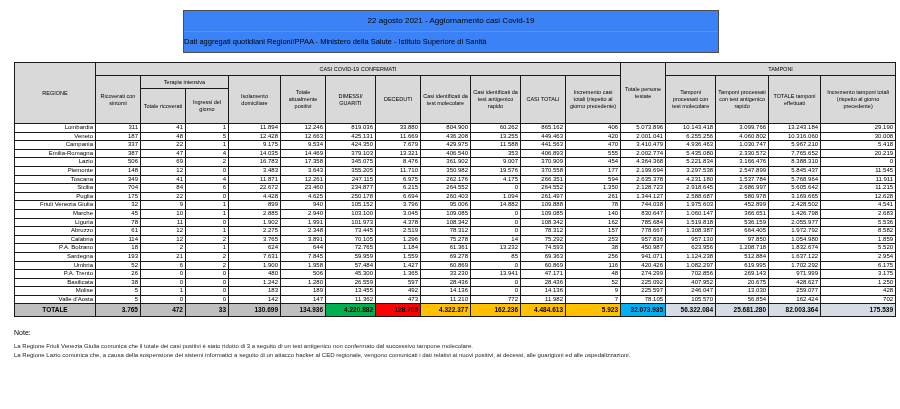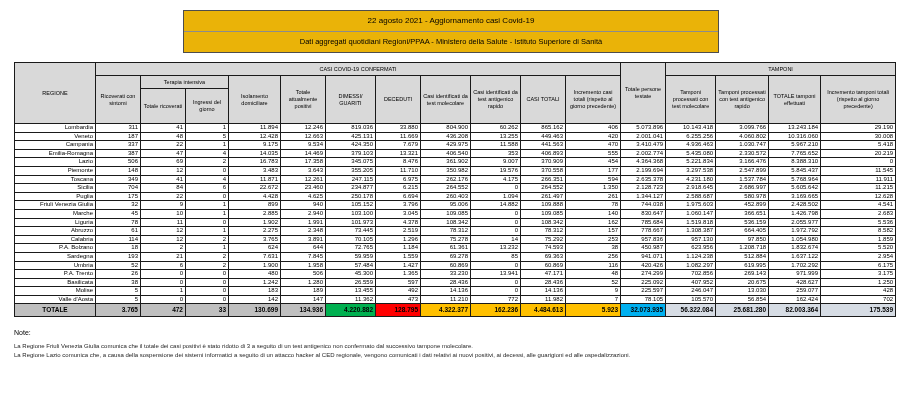--- a/index.html
+++ b/index.html
@@ -3,27 +3,27 @@
 <meta charset="utf-8">
 <style>
   html,body{margin:0;padding:0;}
   body{
     width:900px;height:409px;background:#ffffff;position:relative;
     font-family:"Liberation Sans", sans-serif;color:#000;
   }
   
   .title-box{
     position:absolute;left:183px;top:10px;width:534px;
-    border:1px solid #4d4d4d;background:#eab308;
+    border:1px solid #4d4d4d;background:#3b82f6;
   }
   .title-line1{
     text-align:center;font-size:8px;padding:5px 0 6px;
     border-bottom:1px solid #8c8c8c;
   }
-  .title-line2{ text-align:center;font-size:7.5px;padding:5px 0 6px; }
+  .title-line2{ font-size:7.5px;padding:5px 0 6px; }
 
   
   table.covid{
     position:absolute;left:14px;top:62px;width:881px;
     border-collapse:collapse;table-layout:fixed;
     border:1.5px solid #000;
   }
   table.covid th, table.covid td{
     border:1px solid #1a1a1a;overflow:hidden;padding:0 2px;
   }

